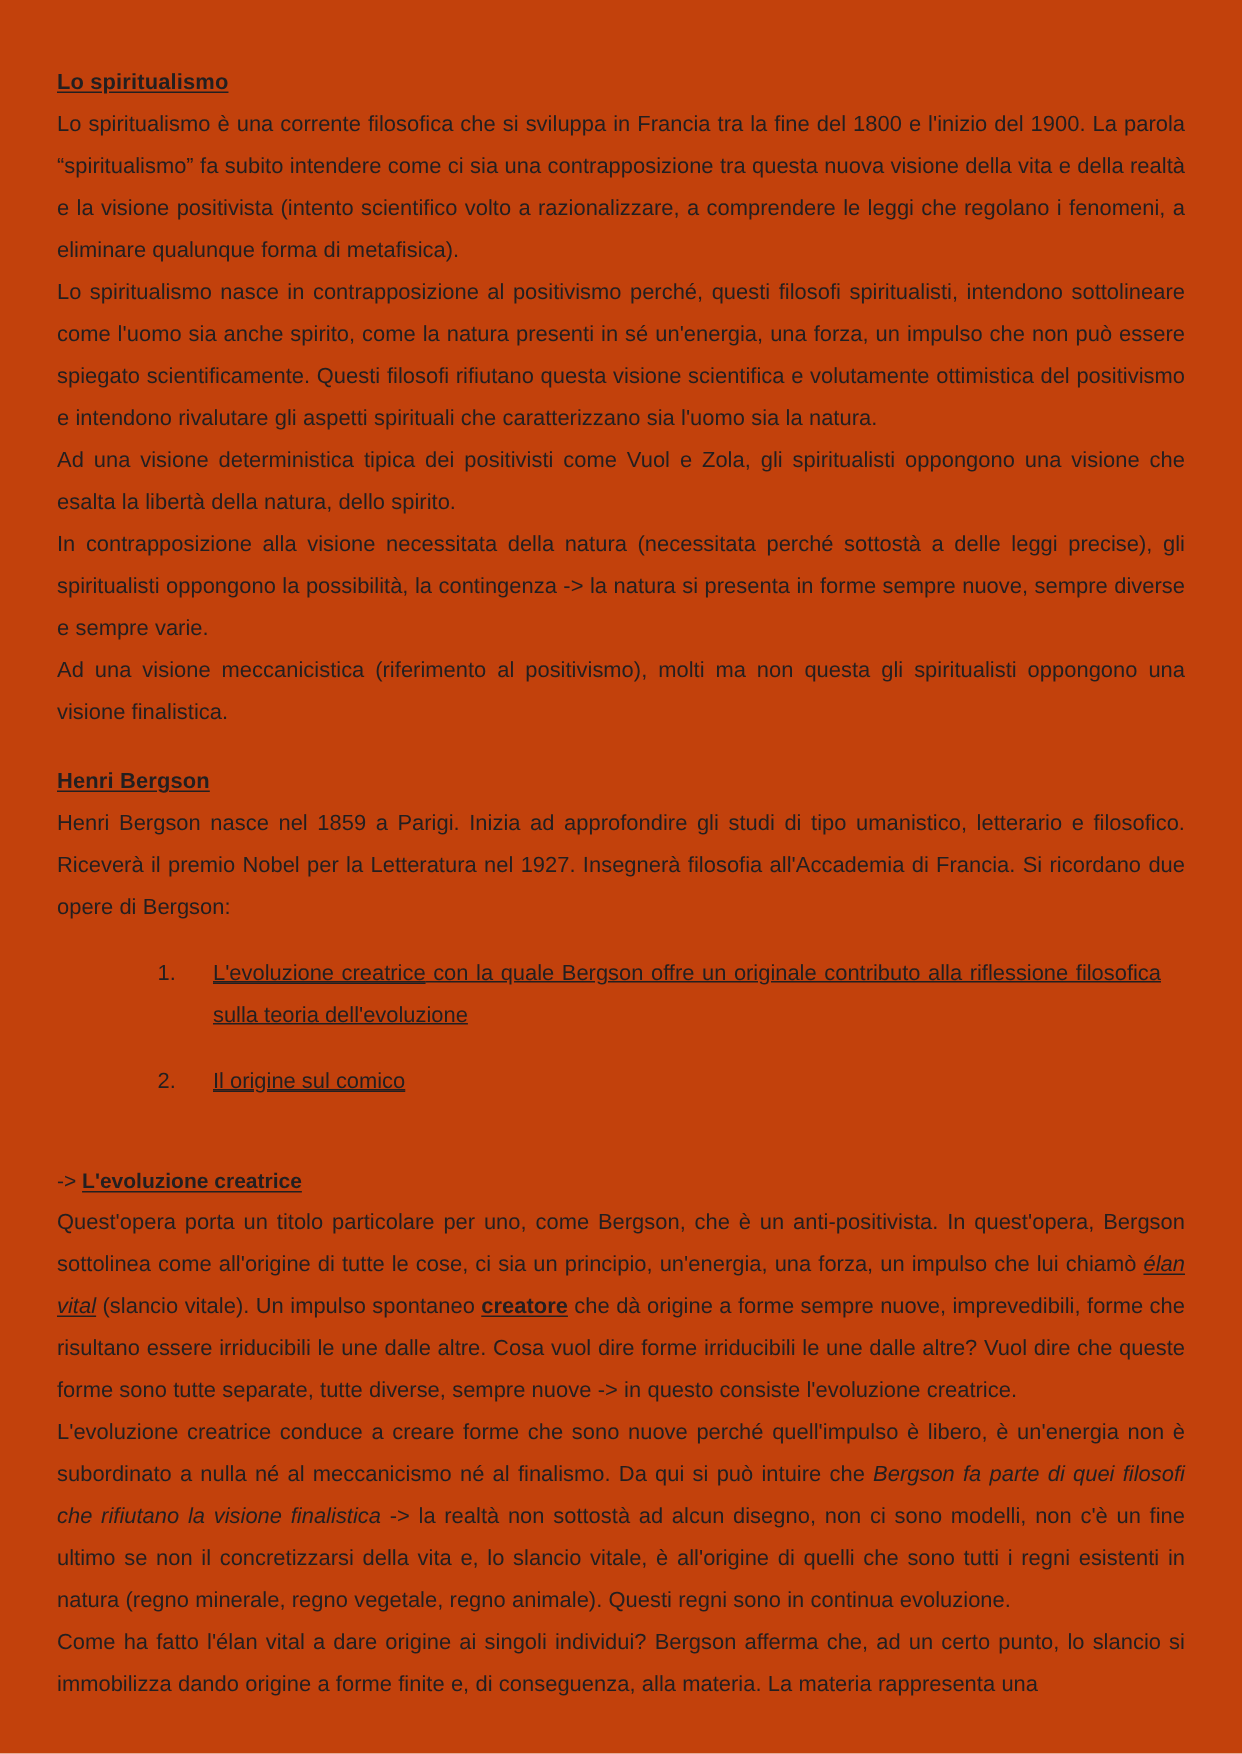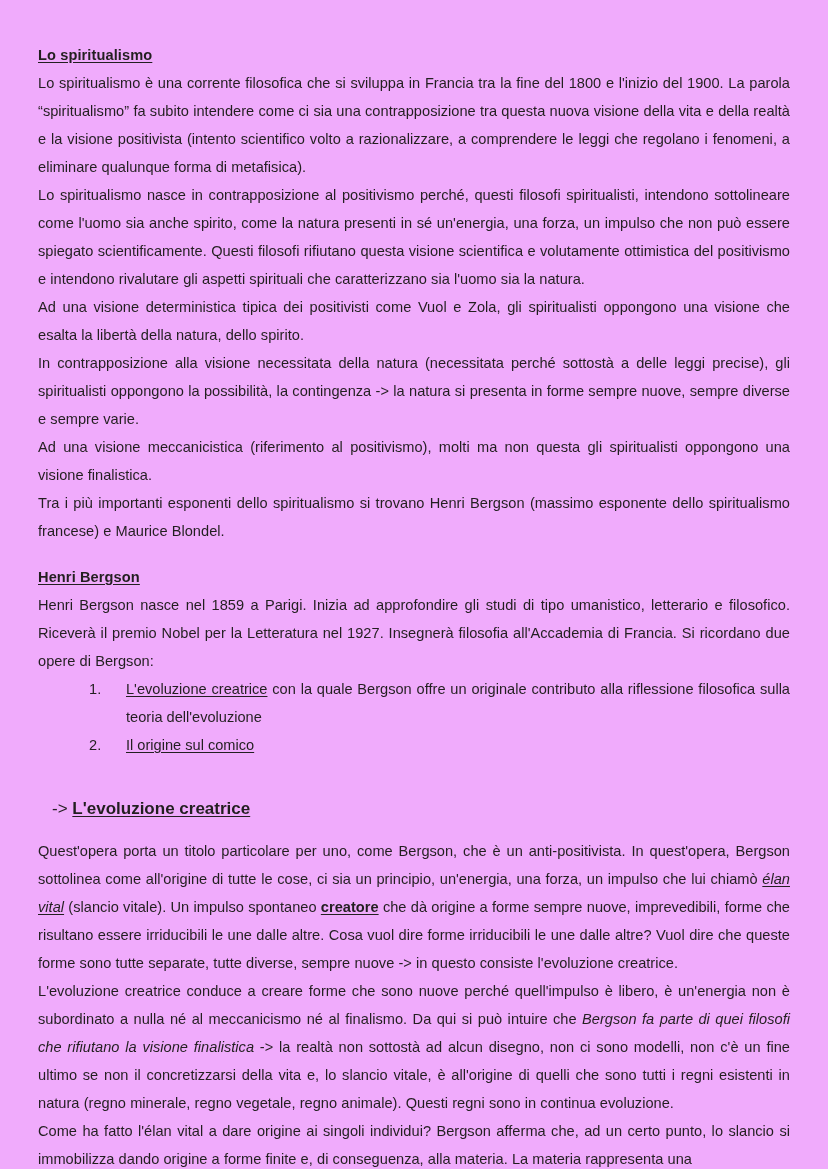--- a/index.html
+++ b/index.html
@@ -13,21 +13,21 @@
     font-family: "Liberation Sans", sans-serif;
     color: #231f20;
     -webkit-font-smoothing: antialiased;
   }
   .page {
     position: relative;
     width: 828px;
     height: 1169px;
     box-sizing: border-box;
     padding: 45px 38px 40px 38px;
-    background: #f0abfc;
+    background: #c2410c;
     overflow: hidden;
   }
   .doc {
     width: 752px;
     margin: 0 auto;
   }
   h2.heading {
     font-size: 14.6px;
     line-height: 1.5;
     font-weight: bold;
@@ -53,40 +53,41 @@
     list-style: none;
     counter-reset: opera;
   }
   ol.opere > li {
     counter-increment: opera;
     position: relative;
     font-size: 14.6px;
     line-height: 28px;
     text-align: justify;
     padding-left: 88px;
-    margin: 0;
+    margin: 16px;
+    text-decoration: underline;
   }
   ol.opere > li::before {
     content: counter(opera) ".";
     position: absolute;
     left: 51px;
     top: 0;
     width: 22px;
     text-align: left;
     font-size: 14.6px;
     line-height: 28px;
   }
   .u { text-decoration: underline; text-underline-offset: 2px; }
   .i { font-style: italic; }
   .bu { font-weight: bold; text-decoration: underline; text-underline-offset: 2px; }
   .iu { font-style: italic; text-decoration: underline; text-underline-offset: 2px; }
   .arrow-head {
-    font-size: 17px;
+    font-size: 14px;
     line-height: 28px;
-    margin: 14px;
+    margin: 0;
     font-weight: normal;
   }
   .arrow-head .title {
     font-weight: bold;
     text-decoration: underline;
     text-underline-offset: 2px;
   }
 </style>
 </head>
 <body>
@@ -99,21 +100,20 @@
     <p class="para">Lo spiritualismo è una corrente filosofica che si sviluppa in Francia tra la fine del 1800 e l'inizio del 1900. La parola “spiritualismo” fa subito intendere come ci sia una contrapposizione tra questa nuova visione della vita e della realtà e la visione positivista (intento scientifico volto a razionalizzare, a comprendere le leggi che regolano i fenomeni, a eliminare qualunque forma di metafisica).</p>
 
     <p class="para">Lo spiritualismo nasce in contrapposizione al positivismo perché, questi filosofi spiritualisti, intendono sottolineare come l'uomo sia anche spirito, come la natura presenti in sé un'energia, una forza, un impulso che non può essere spiegato scientificamente. Questi filosofi rifiutano questa visione scientifica e volutamente ottimistica del positivismo e intendono rivalutare gli aspetti spirituali che caratterizzano sia l'uomo sia la natura.</p>
 
     <p class="para">Ad una visione deterministica tipica dei positivisti come Vuol e Zola, gli spiritualisti oppongono una visione che esalta la libertà della natura, dello spirito.</p>
 
     <p class="para">In contrapposizione alla visione necessitata della natura (necessitata perché sottostà a delle leggi precise), gli spiritualisti oppongono la possibilità, la contingenza -&gt; la natura si presenta in forme sempre nuove, sempre diverse e sempre varie.</p>
 
     <p class="para">Ad una visione meccanicistica (riferimento al positivismo), molti ma non questa gli spiritualisti oppongono una visione finalistica.</p>
 
-    <p class="para">Tra i più importanti esponenti dello spiritualismo si trovano Henri Bergson (massimo esponente dello spiritualismo francese) e Maurice Blondel.</p>
 
     <div class="spacer-md"></div>
 
     <h2 class="heading">Henri Bergson</h2>
 
     <p class="para">Henri Bergson nasce nel 1859 a Parigi. Inizia ad approfondire gli studi di tipo umanistico, letterario e filosofico. Riceverà il premio Nobel per la Letteratura nel 1927. Insegnerà filosofia all'Accademia di Francia. Si ricordano due opere di Bergson:</p>
 
     <ol class="opere">
       <li>
         <span class="u">L'evoluzione creatrice</span><span> con la quale Bergson offre un originale contributo alla riflessione filosofica sulla teoria dell'evoluzione</span>

